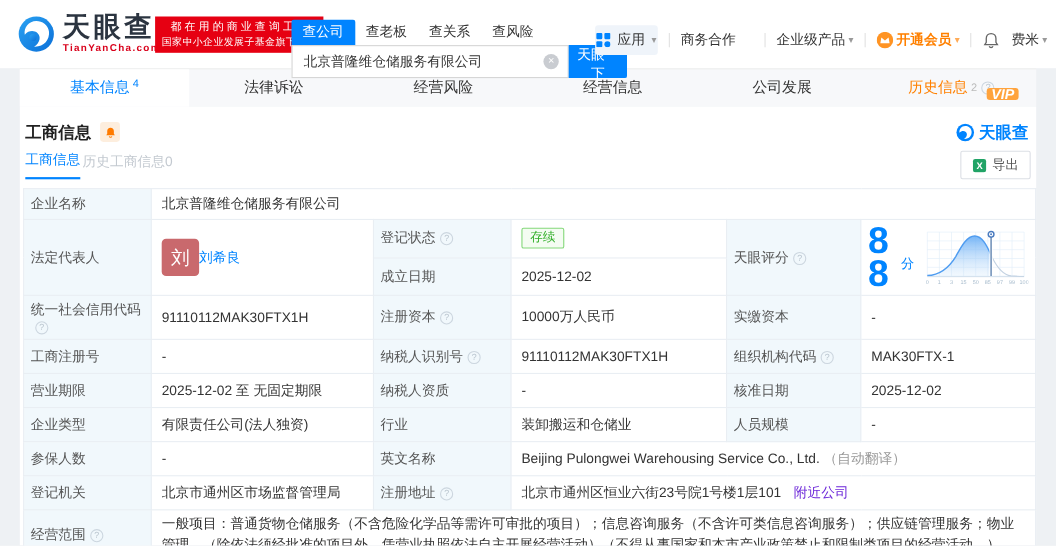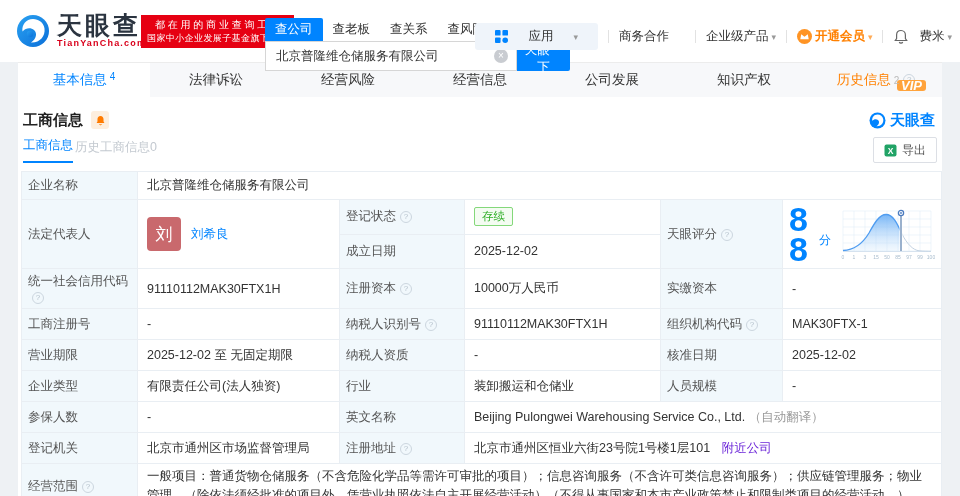--- a/index.html
+++ b/index.html
@@ -26,22 +26,22 @@
     display:flex; align-items:center; padding:0 8px; }
   .search-box input { border:none; outline:none; flex:1; font-size:12.5px; color:#333;
     font-family:inherit; background:transparent; }
   .clear-ic { width:14px; height:14px; border-radius:50%; background:#c9ccd1; color:#fff;
     font-size:10px; line-height:14px; text-align:center; cursor:pointer; flex:0 0 auto; }
   .search-btn { width:53px; height:30px; background:#0084ff; color:#fff; border:none;
     font-size:12.5px; cursor:pointer; font-family:inherit; border-radius:0 2px 2px 0; }
 
   .hnav { position:absolute; right:8px; top:23px; display:flex; align-items:center;
     font-size:12.5px; color:#333; }
-  .app-chip { background:#eff4fa; border-radius:3px; padding:5px 20px; display:flex;
-    align-items:center; gap:20px; cursor:pointer; }
+  .app-chip { background:#eff4fa; border-radius:3px; padding:5px 1px; display:flex;
+    align-items:center; gap:6px; cursor:pointer; }
   .hitem { cursor:pointer; display:flex; align-items:center; gap:3px; white-space:nowrap; }
   .hdiv { width:1px; height:13px; background:#e2e2e2; margin:0 10px; }
   .mr16 { margin-right:16px; }
   .caret { color:#999; font-size:9px; }
   .vip-link { color:#ff8000; font-weight:bold; }
   .vip-link .caret { color:#ffab57; }
 
   
   .main-tabs { margin:0 18px; height:35px; background:#f7f8fa; border-top:1px solid #ececec;
     display:flex; }
@@ -77,21 +77,21 @@
     vertical-align:middle; word-break:break-all; }
   td.lbl { background:#f1f8fc; color:#555; padding:4px 6px; }
   .q { display:inline-block; width:12px; height:12px; border:1px solid #ccd6df;
     border-radius:50%; color:#b6c2cc; font-size:8px; line-height:10px; text-align:center;
     margin-left:4px; vertical-align:1px; cursor:pointer; }
   .badge-green { display:inline-block; border:1px solid #84d87a; color:#2fae27;
     background:#f4fcf2; font-size:11.5px; padding:0 7px; line-height:17px; border-radius:2px; }
   .rep { display:flex; align-items:center; }
   .avatar { width:34px; height:34px; border-radius:4px; background:#c9696d; color:#fff;
     font-size:17px; display:flex; align-items:center; justify-content:center; cursor:pointer; }
-  .rep-name { color:#0084ff; margin-left:10px; cursor:pointer; }
+  .rep-name { color:#0084ff; cursor:pointer; }
   .link { color:#6d28d9; cursor:pointer; text-decoration:none; }
   .note { color:#999; }
   .scope { line-height:19px; padding:3px 9px; }
 
   .score-cell { display:flex; align-items:center; padding:2px 4px; }
   .score-num { font-size:34px; font-weight:bold; color:#0084ff; line-height:30px; }
   .score-unit { font-size:12px; color:#0084ff; margin:12px 4px 0 2px; }
   svg.score { width:96px; height:54px; margin-left:4px; flex:0 0 auto; }
   .tick { font-size:5px; fill:#a8bccd; text-anchor:middle; font-family:"Liberation Sans",sans-serif; }
 </style>
@@ -185,23 +185,20 @@
     <span>法律诉讼</span>
   </div>
   <div class="mtab">
     <span>经营风险</span>
   </div>
   <div class="mtab">
     <span>经营信息</span>
   </div>
   <div class="mtab">
     <span>公司发展</span>
-  </div>
-  <div class="mtab">
-    <span>知识产权</span>
   </div>
   <div class="mtab history">
     <span class="vip-tag">VIP</span>
     <span>历史信息</span>
     <span class="count">2</span>
     <span class="q">?</span>
   </div>
 </div>
 
 <div class="card">

